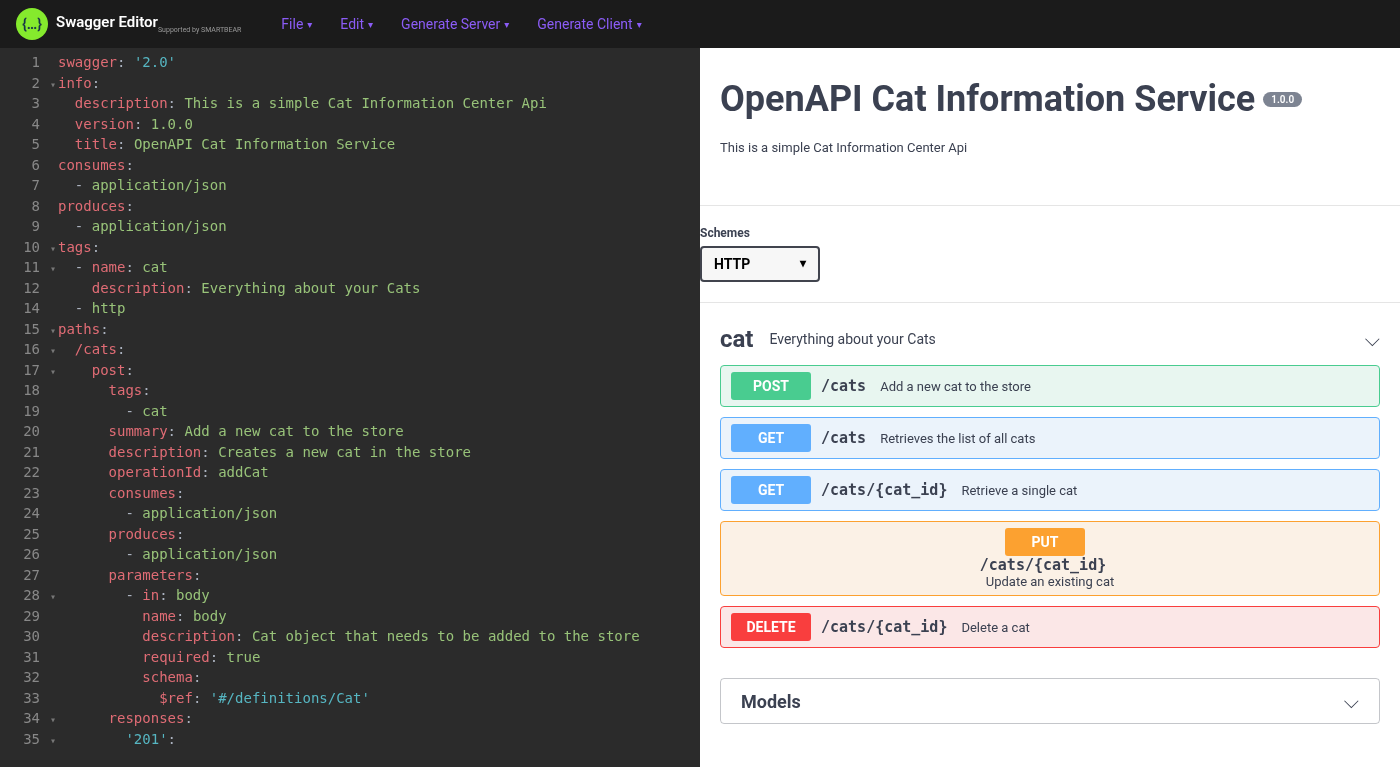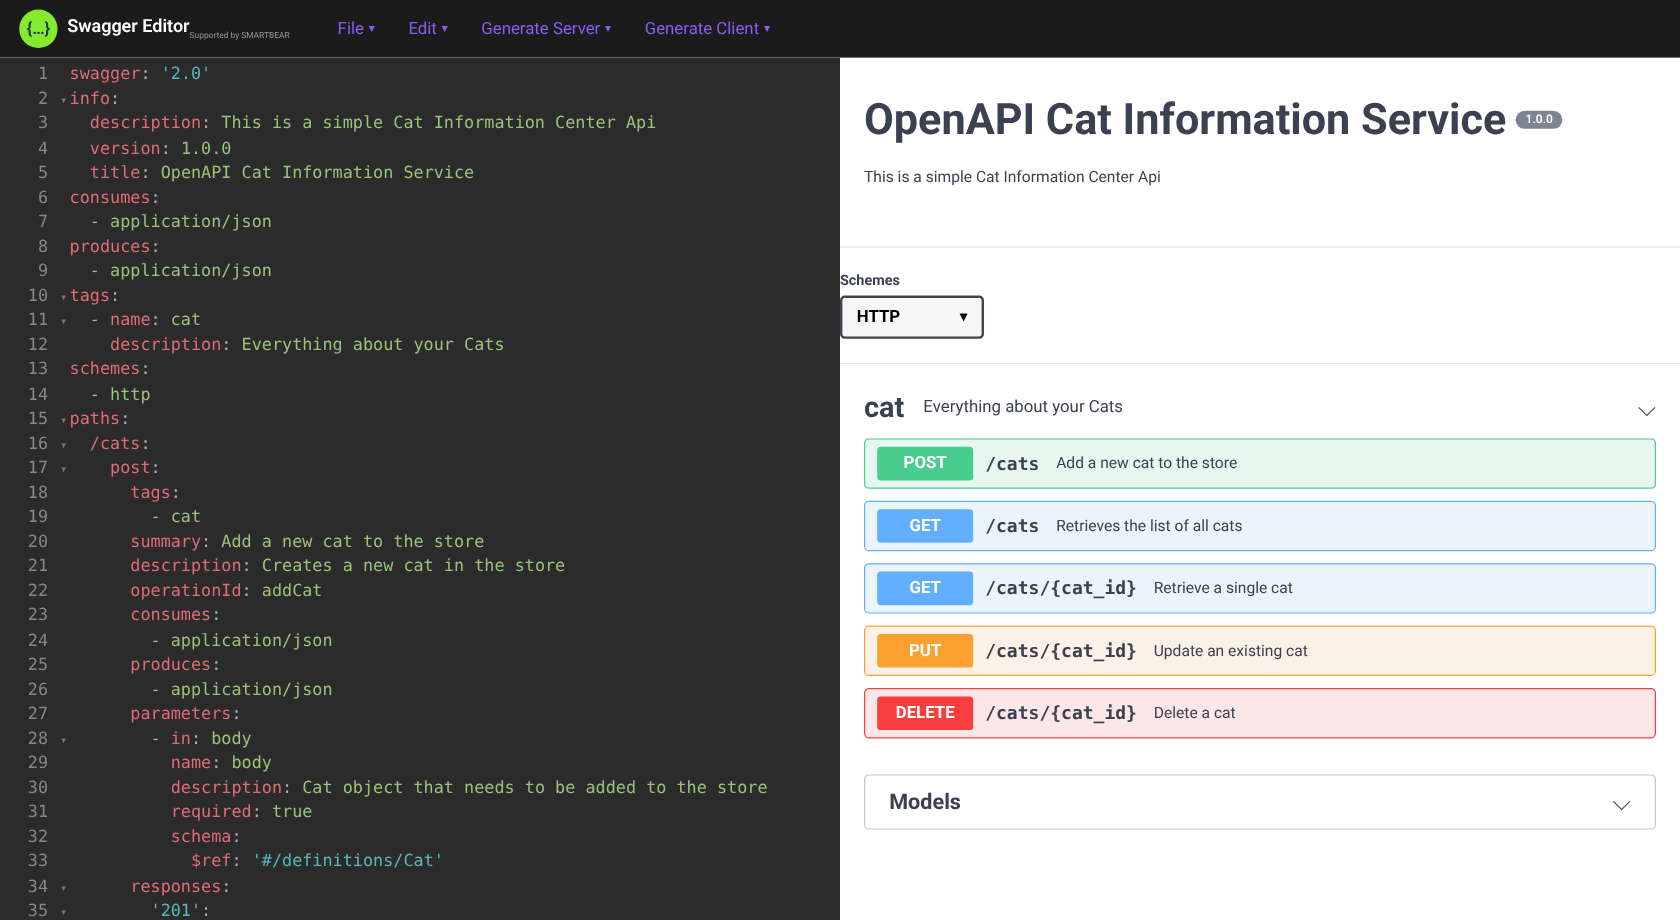--- a/index.html
+++ b/index.html
@@ -42,21 +42,21 @@
     .schemes-select::after { content: "\25BE"; position: absolute; right: 12px; font-size: 12px; }
     
     .tag-header { display: flex; align-items: center; padding: 12px 0; cursor: pointer; }
     .tag-name { font-size: 24px; font-weight: 700; color: #3b4151; margin-right: 16px; }
     .tag-desc { font-size: 14px; color: #3b4151; flex: 1; }
     .chevron { font-size: 20px; color: #3b4151; }
     
     .op { border: 1px solid; border-radius: 4px; margin-bottom: 10px; display: flex; align-items: center; padding: 6px 10px; cursor: pointer; }
     .op-post { background: #e8f6f0; border-color: #49cc90; }
     .op-get { background: #ebf3fb; border-color: #61affe; }
-    .op-put { background: #fbf1e6; border-color: #fca130; }
+    .op-put { background: #fbf1e6; border-color: #fca130; flex-direction: column; }
     .op-delete { background: #fbe7e7; border-color: #f93e3e; }
     .op-method { color: #fff; font-size: 14px; font-weight: 700; padding: 6px 0; width: 80px; text-align: center; border-radius: 3px; margin-right: 10px; }
     .m-post { background: #49cc90; }
     .m-get { background: #61affe; }
     .m-put { background: #fca130; }
     .m-delete { background: #f93e3e; }
     .op-path { font-family: monospace; font-size: 15px; font-weight: 600; color: #3b4151; margin-right: 14px; }
     .op-summary { font-size: 13px; color: #3b4151; }
     
     .models-section { margin-top: 30px; border: 1px solid rgba(59,65,81,.3); border-radius: 4px; }
@@ -126,24 +126,20 @@
       </div>
       <div class="editor-line">
         <div class="gutter">11</div>
         <div class="code"><span class="fold"></span><span>  </span><span class="tok-dash">- </span><span class="tok-key">name</span><span class="tok-punc">: </span><span class="tok-str">cat</span></div>
       </div>
       <div class="editor-line">
         <div class="gutter">12</div>
         <div class="code"><span class="fold" style="visibility: hidden;"></span><span>    </span><span class="tok-key">description</span><span class="tok-punc">: </span><span class="tok-str">Everything about your Cats</span></div>
       </div>
       <div class="editor-line">
-        <div class="gutter">13</div>
-        <div class="code"><span class="fold" style="visibility: hidden;"></span><span></span><span class="tok-key">schemes</span><span class="tok-punc">:</span></div>
-      </div>
-      <div class="editor-line">
         <div class="gutter">14</div>
         <div class="code"><span class="fold" style="visibility: hidden;"></span><span>  </span><span class="tok-dash">- </span><span class="tok-str">http</span></div>
       </div>
       <div class="editor-line">
         <div class="gutter">15</div>
         <div class="code"><span class="fold"></span><span></span><span class="tok-key">paths</span><span class="tok-punc">:</span></div>
       </div>
       <div class="editor-line">
         <div class="gutter">16</div>
         <div class="code"><span class="fold"></span><span>  </span><span class="tok-key">/cats</span><span class="tok-punc">:</span></div>

